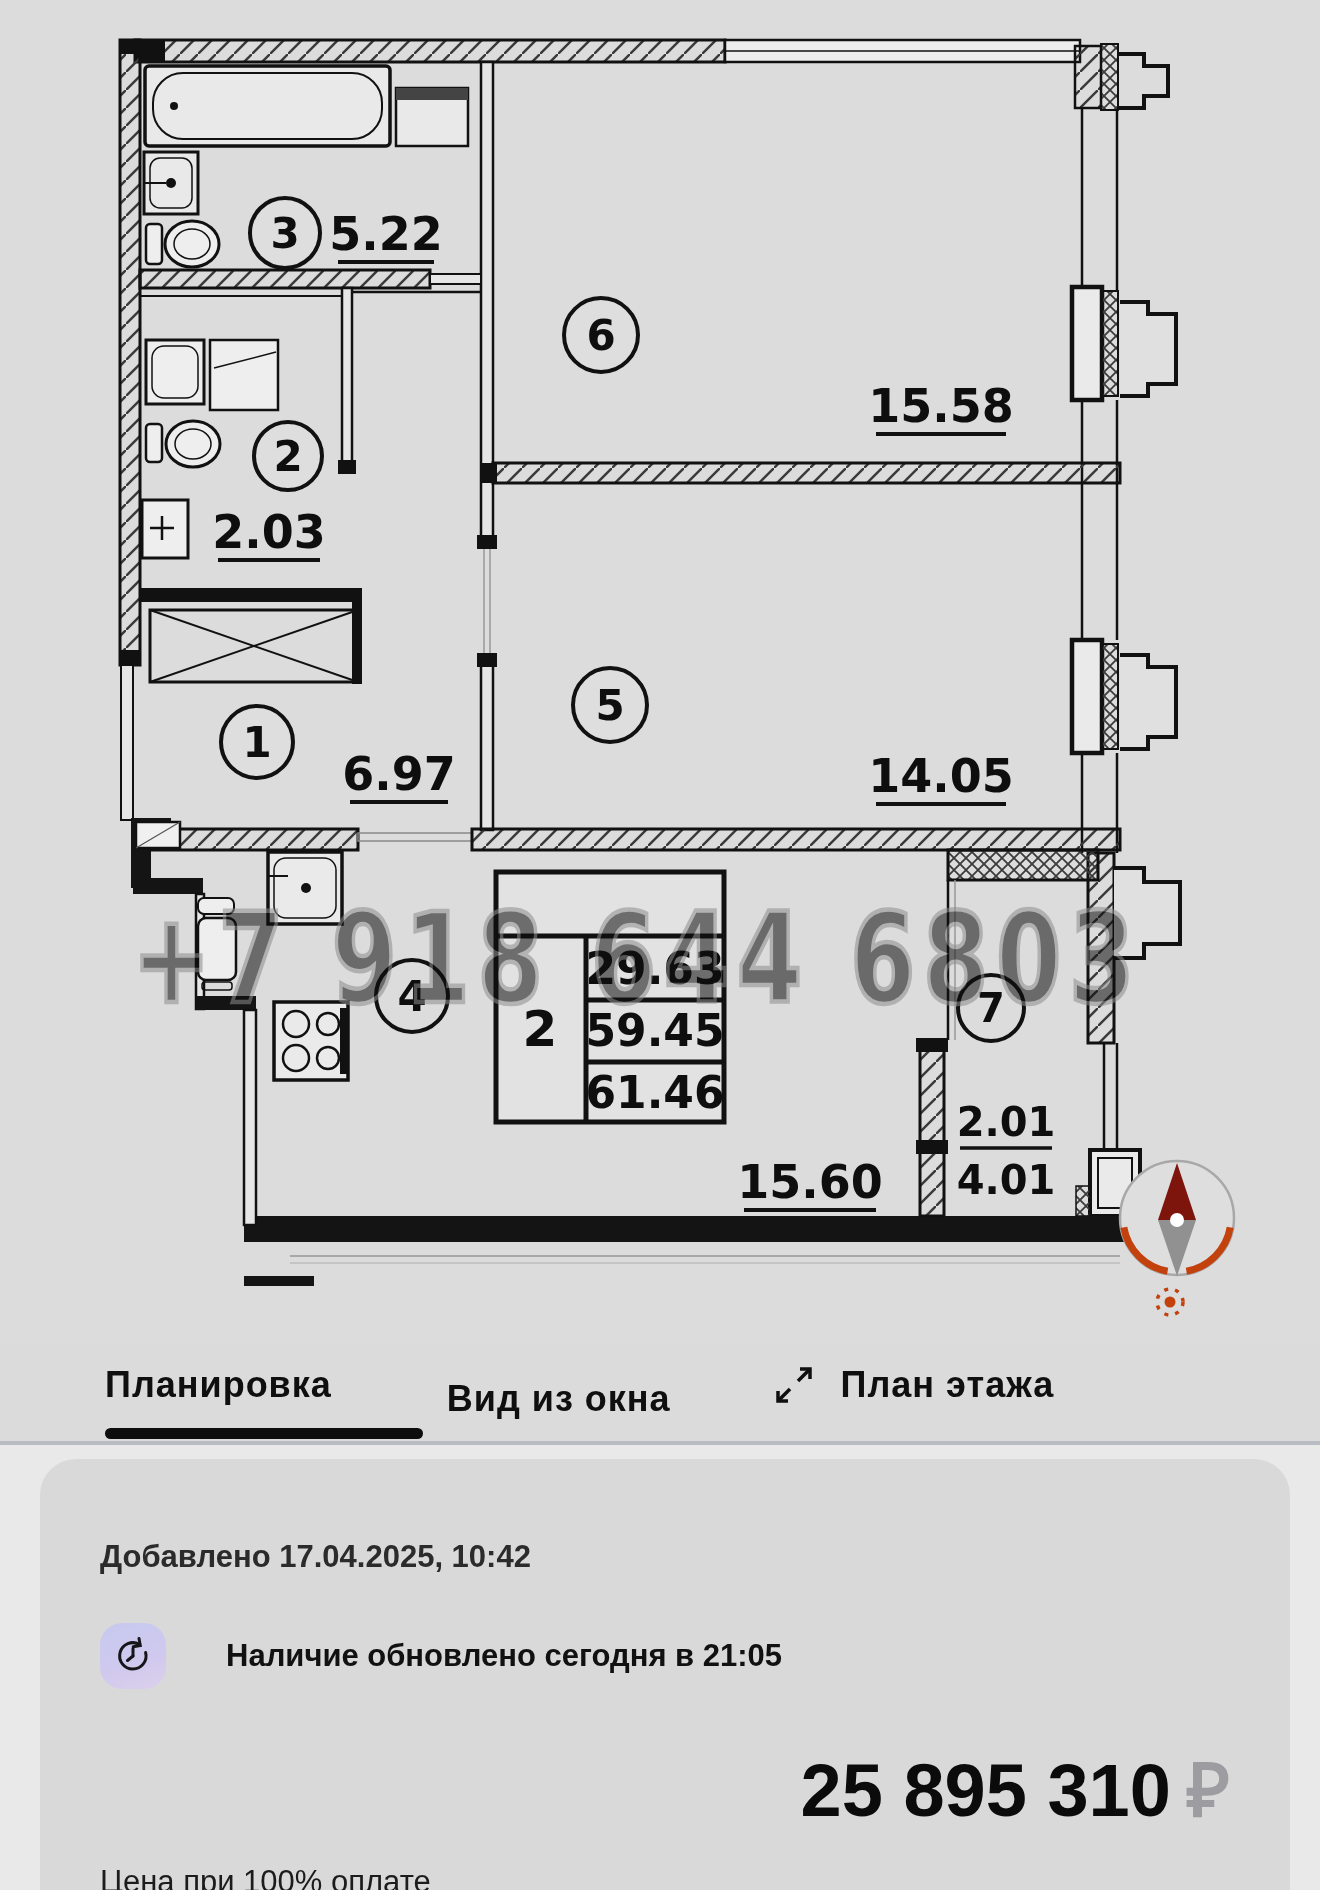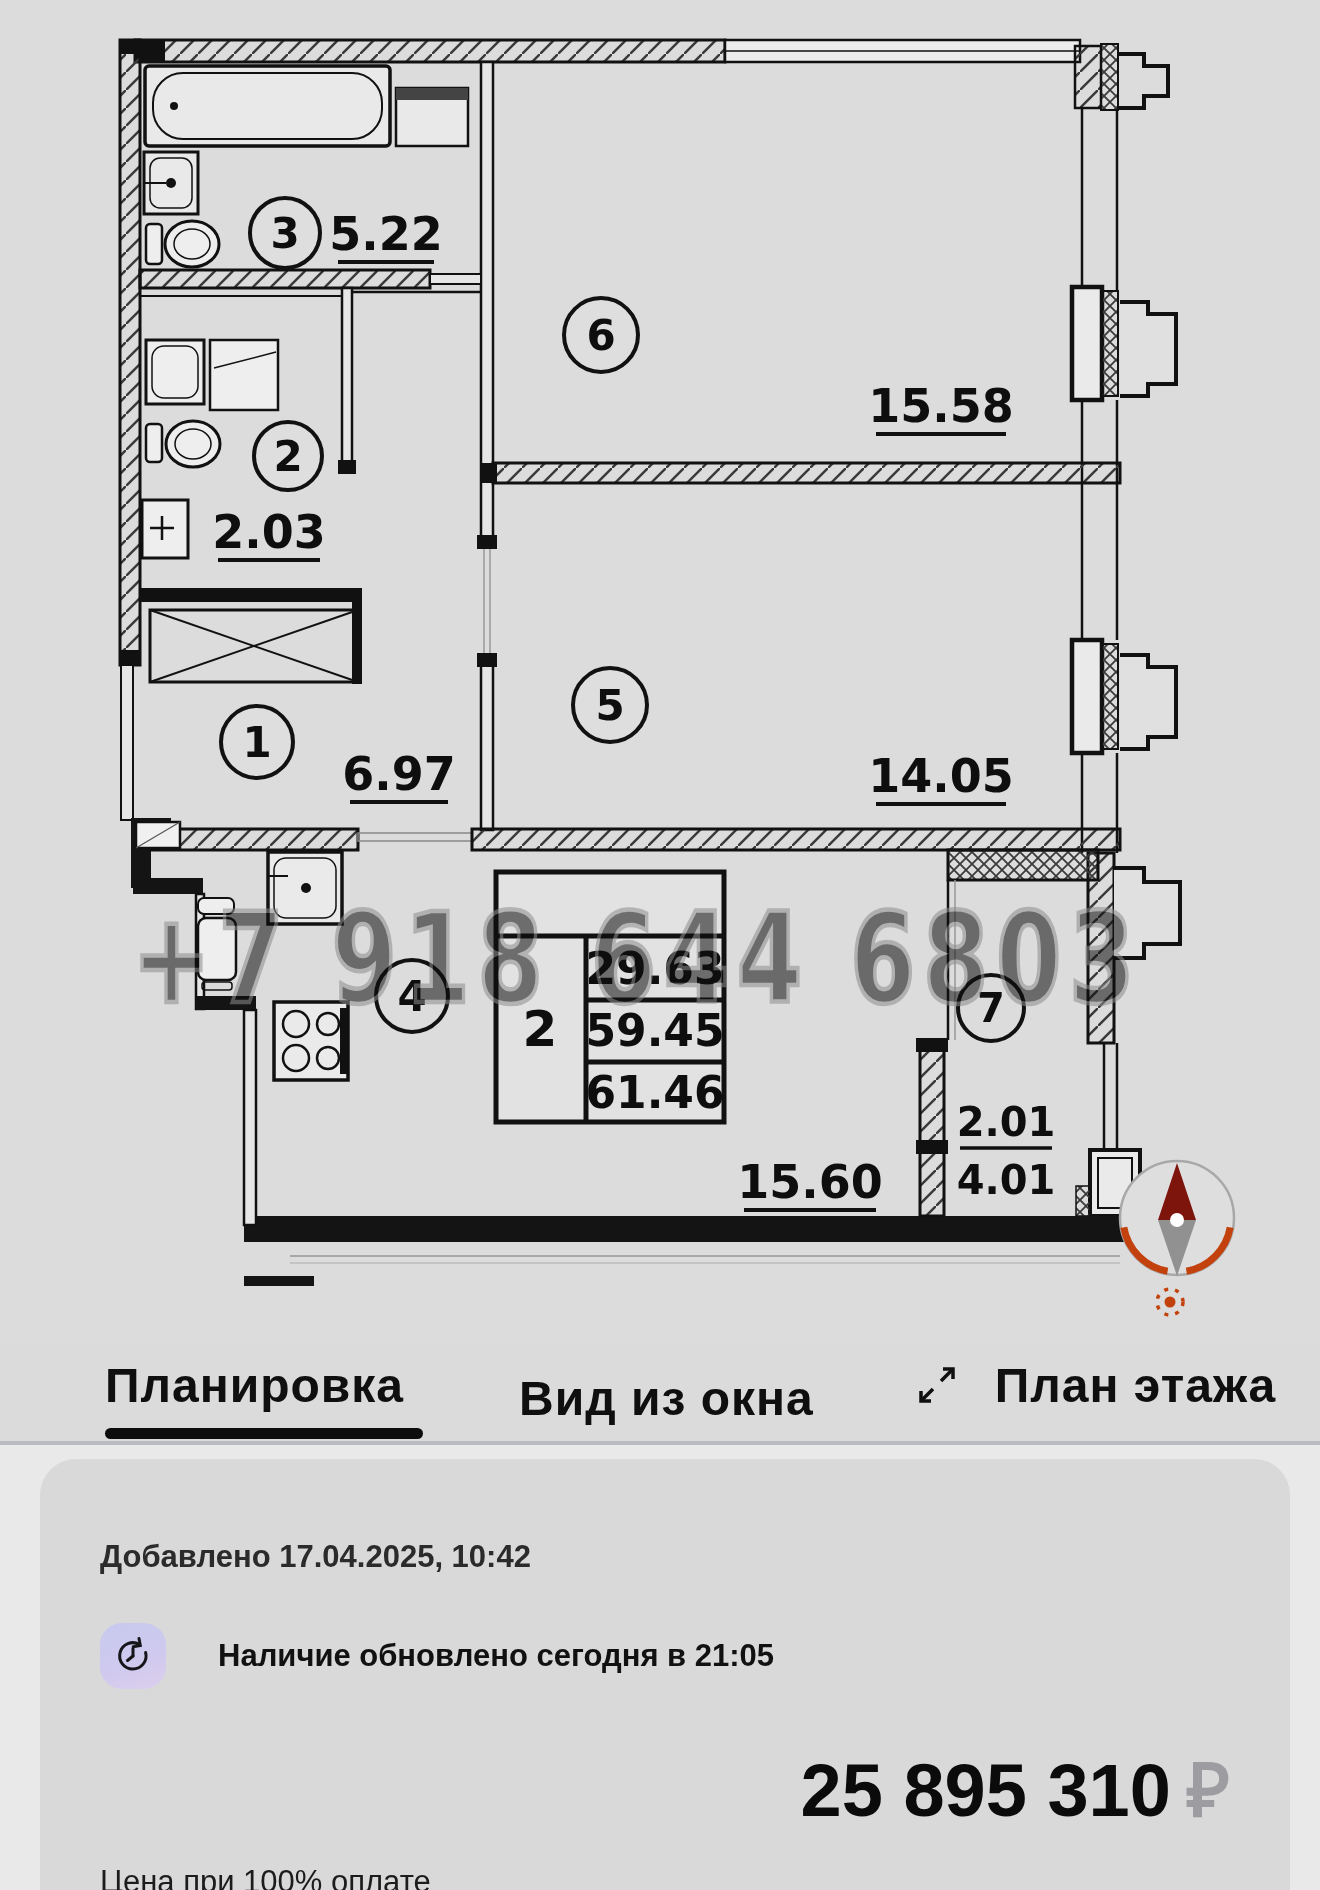--- a/index.html
+++ b/index.html
@@ -2,30 +2,30 @@
 <html><head>
 <meta charset="utf-8">
 <style>
   html,body{margin:0;padding:0;}
   body{width:1320px;height:1890px;overflow:hidden;background:#e9e9e9;
        font-family:"Liberation Sans", sans-serif;}
   .plan-area{width:1320px;height:1345px;background:#dcdcdc;position:relative;}
   svg text{font-family:"DejaVu Sans", sans-serif;font-weight:bold;fill:#0e0e0e;}
   .tabbar{position:relative;height:96px;background:#dbdbdb;border-bottom:4px solid #b9bcc2;}
   .tabs{display:flex;align-items:center;height:80px;padding-left:105px;}
-  .tab{font-size:48px;font-weight:700;color:#0f0f0f;letter-spacing:1px;white-space:nowrap;cursor:pointer;}
+  .tab{font-size:36px;font-weight:700;color:#0f0f0f;letter-spacing:1px;white-space:nowrap;cursor:pointer;}
   .tab.t2{margin-left:115px;margin-top:27px;}
-  .tab.t3{margin-left:35px;}
+  .tab.t3{margin-left:24px;}
   .expand{margin-left:100px;width:46px;height:46px;flex:0 0 auto;cursor:pointer;}
   .tab-underline{position:absolute;left:105px;bottom:2px;width:318px;height:11px;background:#0d0d0d;border-radius:6px;}
   .bottom{background:#e9e9e9;height:449px;}
   .card{margin:14px 30px 0 40px;background:#d9d9d9;border-radius:36px;height:480px;
         padding:56px 60px;box-sizing:border-box;}
   .added{font-size:31px;font-weight:700;color:#2b2b2b;margin-top:24px;}
-  .avail-row{display:flex;align-items:center;margin-top:48px;}
+  .avail-row{display:flex;align-items:center;margin-top:48px;gap:8px;}
   .icon-squircle{width:66px;height:66px;border-radius:22px;flex:0 0 auto;
         background:linear-gradient(160deg,#c7c9ef 0%,#cfc9ee 55%,#dccfec 100%);
         display:flex;align-items:center;justify-content:center;}
   .avail-text{margin-left:52px;font-size:31px;font-weight:700;color:#111;}
   .price-row{margin-top:48px;font-size:74px;font-weight:800;color:#0b0b0b;letter-spacing:0;text-align:right;}
   .price-cur{color:#9d9da1;font-weight:700;margin-left:16px;}
   .price-note{margin-top:26px;font-size:31px;font-weight:400;color:#1c1c1c;}
 </style>
 </head>
 <body>

